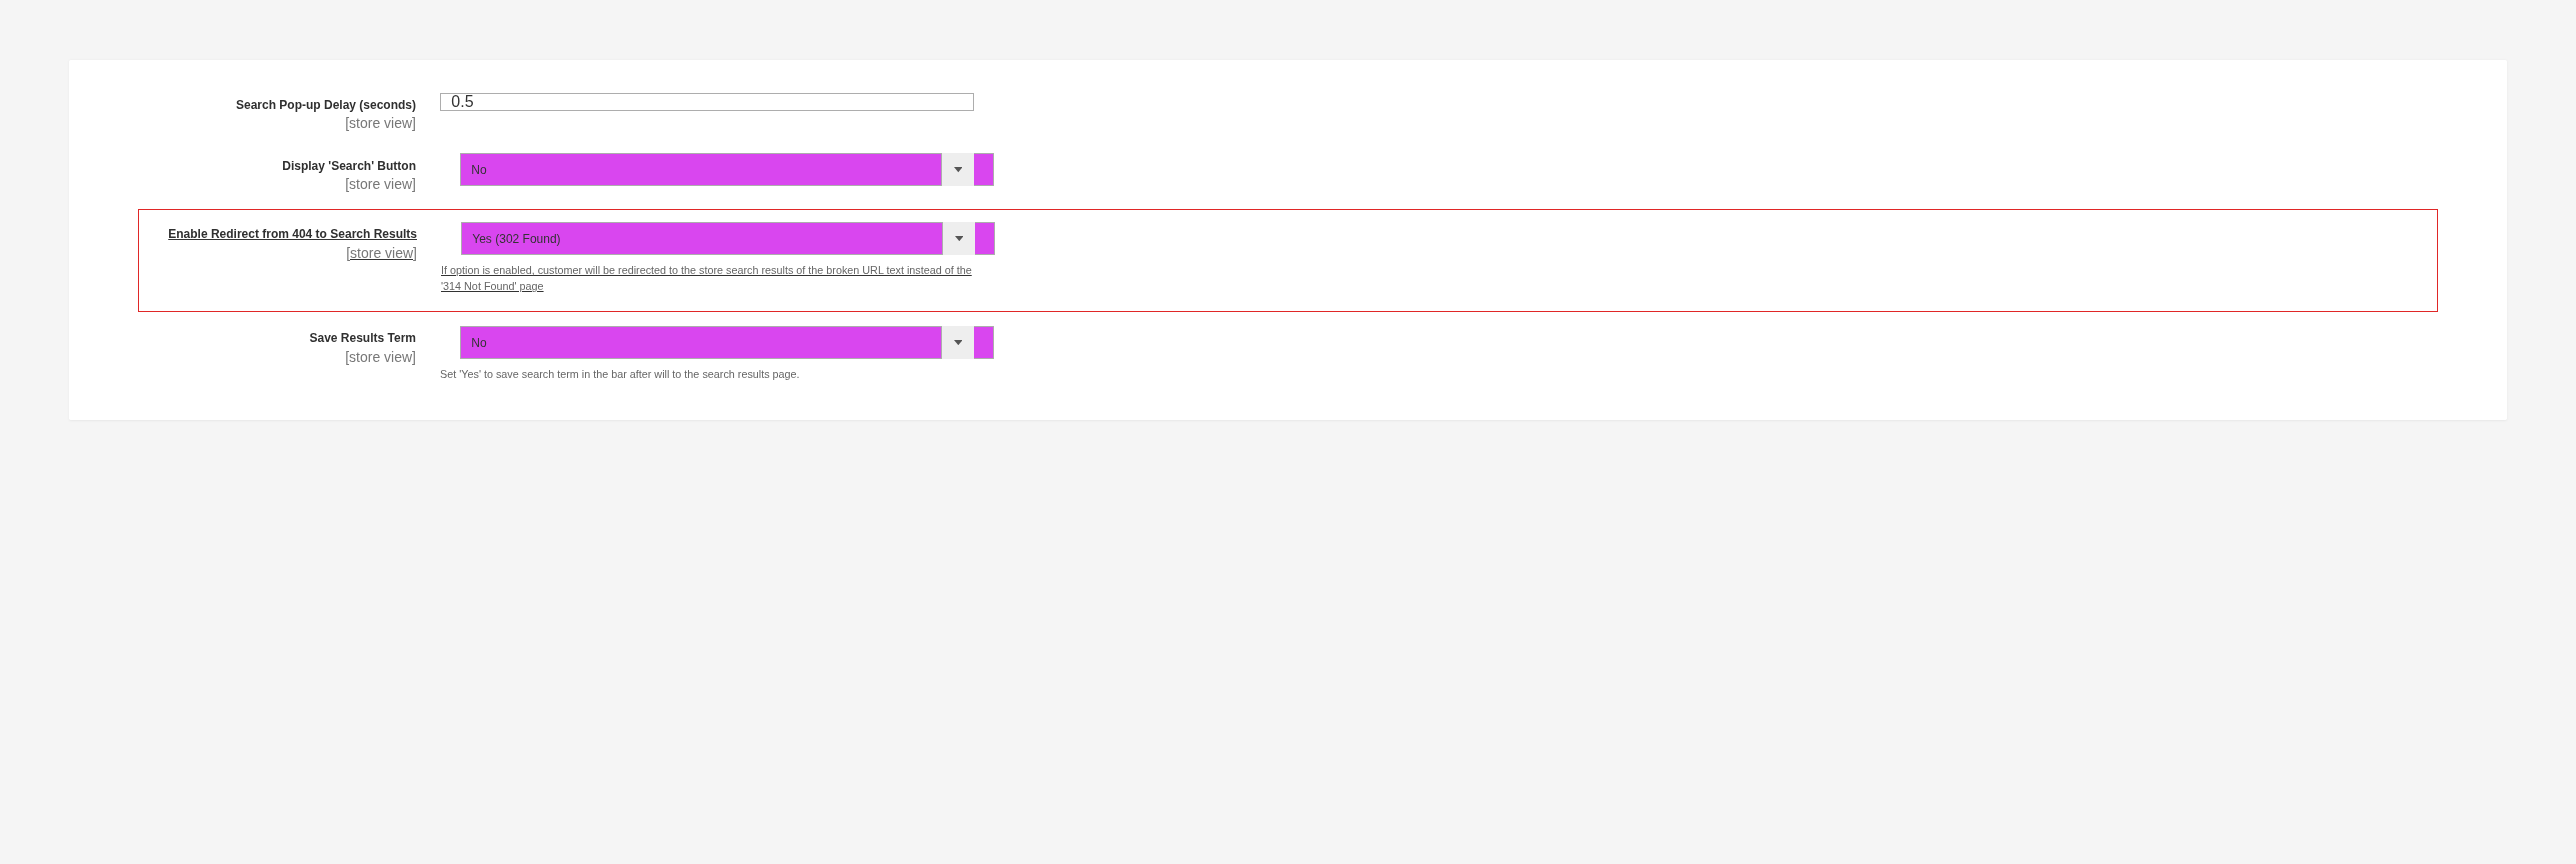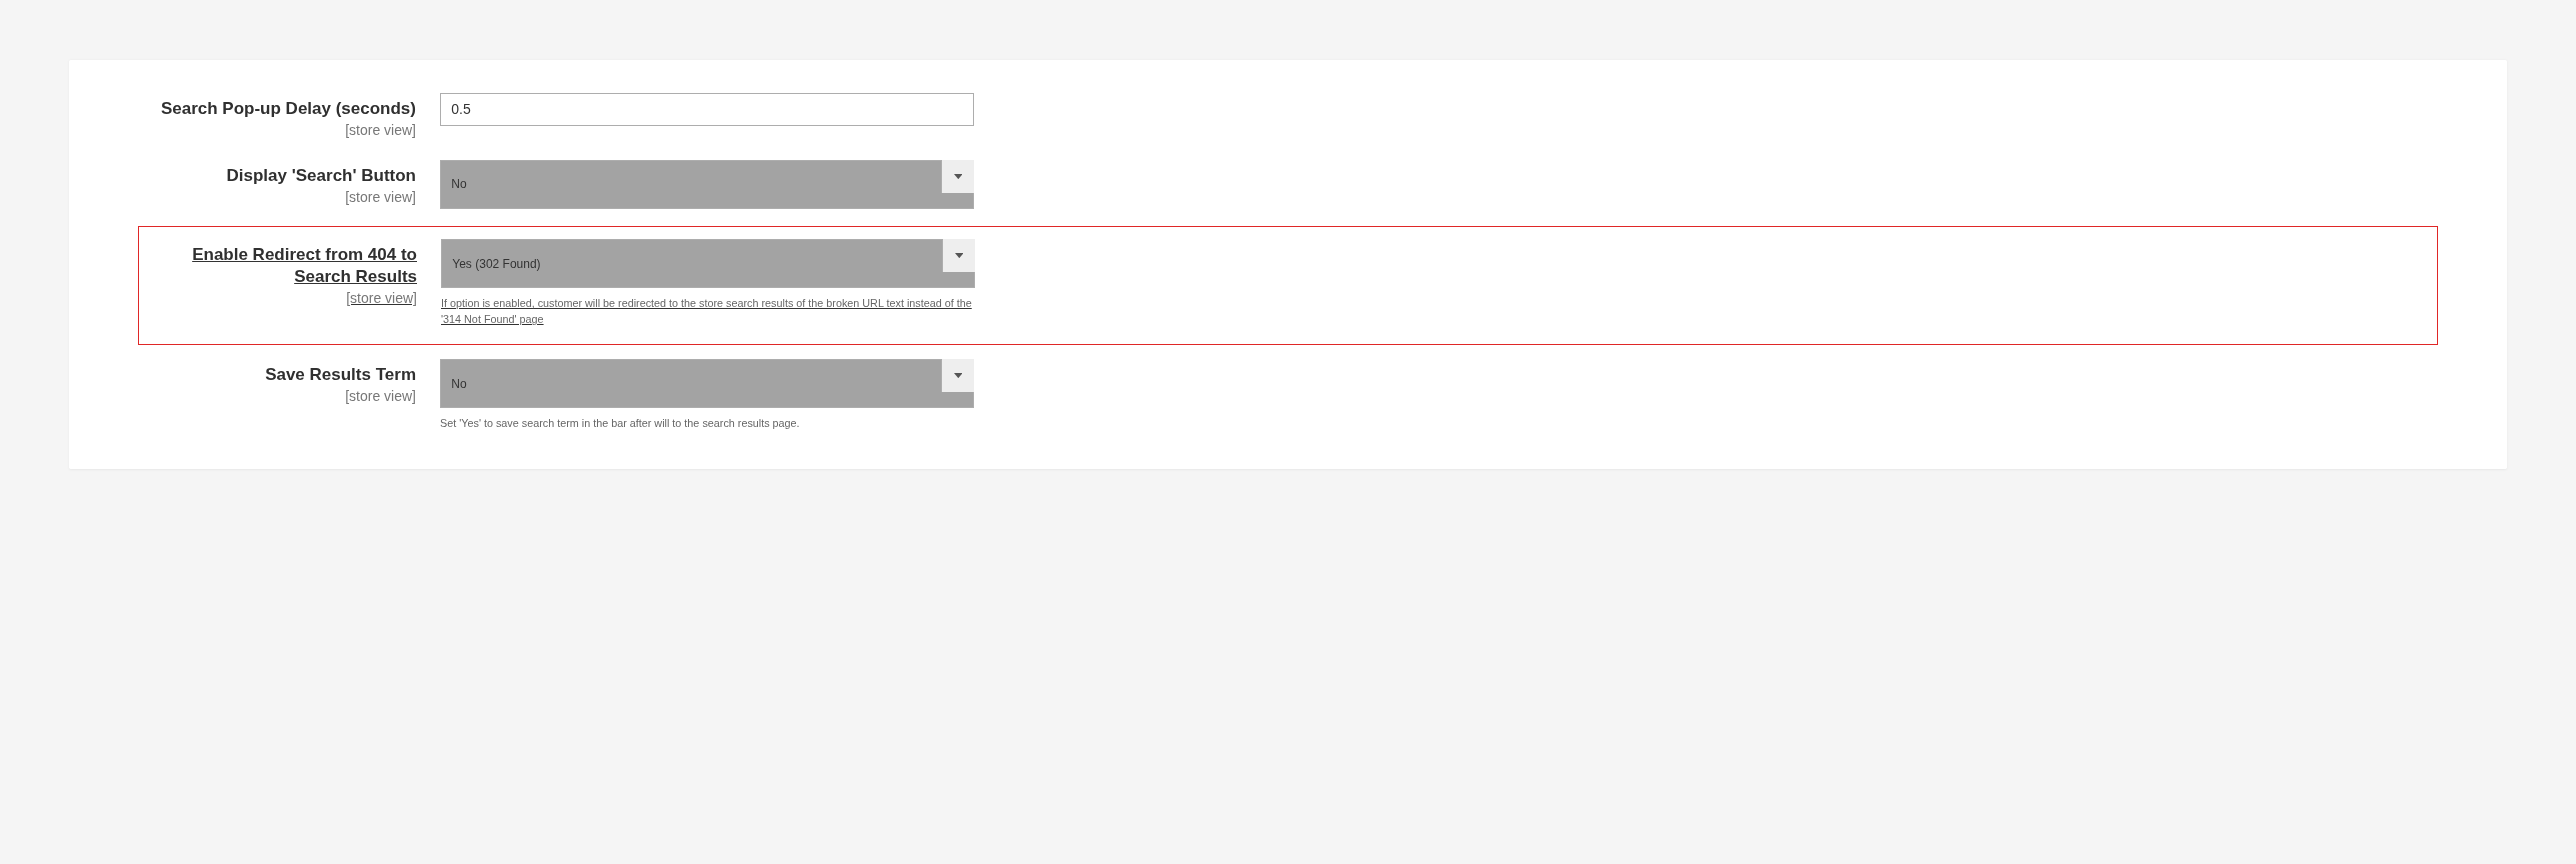--- a/index.html
+++ b/index.html
@@ -34,61 +34,62 @@
   .label-col {
     width: 293px;
     flex-shrink: 0;
     text-align: right;
     padding-right: 24px;
     padding-top: 5.2px;
   }
   .label-text {
     font-weight: 600;
     color: #303030;
-    font-size: 17px;
+    font-size: 12px;
     line-height: 1.3;
   }
   .scope {
     display: block;
     font-size: 14px;
     color: #777;
     font-weight: 400;
     margin-top: 1.7px;
   }
   .control-col {
     width: 534px;
     flex-shrink: 0;
   }
   .text-input {
     width: 100%;
-    height: 33px;
+    height: 18px;
     border: 0.9px solid #adadad;
     background: #fff;
     padding: 0 10.3px;
-    font-size: 14px;
+    font-size: 16px;
     color: #333;
     font-family: inherit;
   }
   .select-wrap {
     position: relative;
     width: 100%;
   }
   .select {
     width: 100%;
-    height: 49px;
+    height: 33px;
     border: 0.9px solid #adadad;
-    background: #a3a3a3;
+    background: #d946ef;
     padding: 0 41px 0 10.3px;
     font-size: 12px;
     color: #333;
     appearance: none;
     -webkit-appearance: none;
     -moz-appearance: none;
     font-family: inherit;
     cursor: pointer;
+    margin-left: 20px;
   }
   .select-toggle {
     position: absolute;
     right: 0;
     top: 0;
     width: 33px;
     height: 33px;
     border-left: 0.9px solid #adadad;
     background: #eee;
     display: flex;

